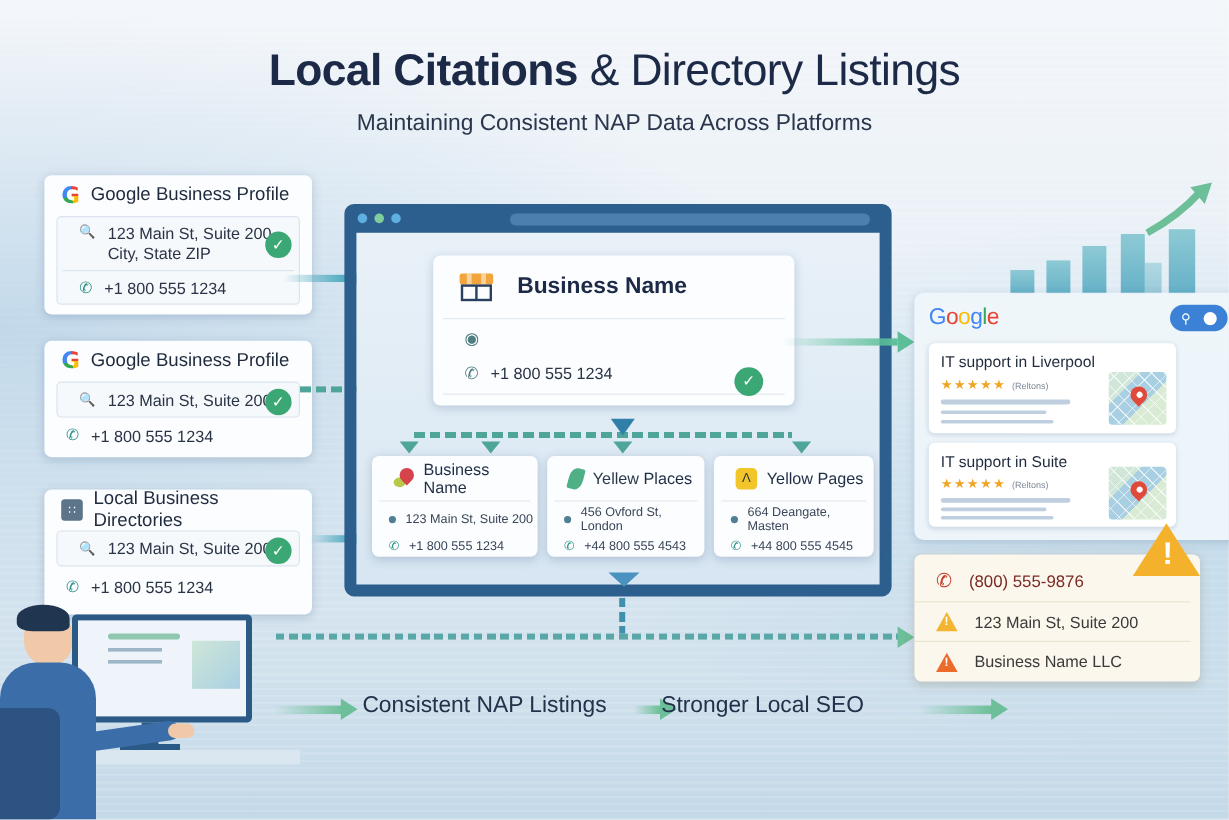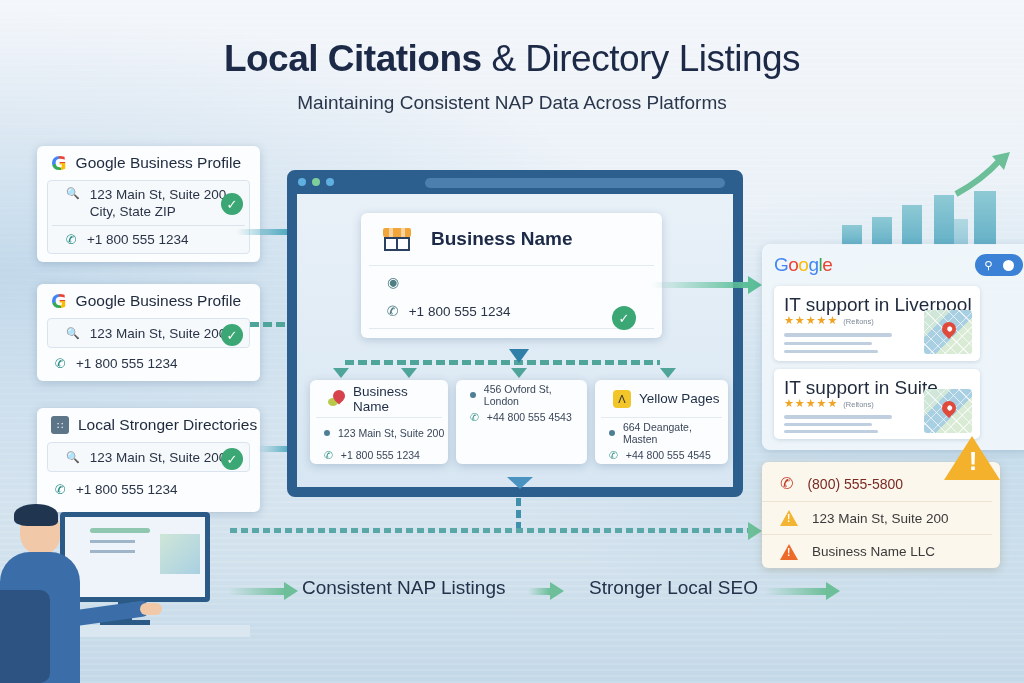--- a/index.html
+++ b/index.html
@@ -34,21 +34,21 @@
 .sub-head{display:flex;align-items:center;gap:8px;height:38px;padding-left:12px;font-size:13.5px;border-bottom:1px solid #e3eaf1;margin:0 6px}
 .sub-row{display:flex;align-items:center;gap:8px;font-size:10.5px;color:#3b4658;padding-left:14px;height:22px}
 .dot{width:6px;height:6px;border-radius:50%;background:#4f7f95;display:inline-block}
 .dash-h{height:5px;background:repeating-linear-gradient(90deg,#4fa59a 0 9px,transparent 9px 13px)}
 .dash-v{width:5px;background:repeating-linear-gradient(180deg,#4fa59a 0 8px,transparent 8px 12px)}
 .tri-down{width:0;height:0;border-left:8px solid transparent;border-right:8px solid transparent;border-top:10px solid #4fa59a}
 .gpanel{left:762px;top:244px;width:271px;height:206px;background:rgba(240,246,251,.92);border-radius:8px;box-shadow:0 2px 8px rgba(60,90,130,.2)}
 .glogo{font-size:19px;font-weight:400;letter-spacing:-.5px}
 .gsearch{width:48px;height:22px;border-radius:11px;background:#3b82d6;display:flex;align-items:center;justify-content:space-around;color:#fff;font-size:11px;padding:0 4px}
 .result{background:#fff;border-radius:5px;box-shadow:0 1px 4px rgba(60,90,130,.2);width:206px;height:75px;left:12px;position:absolute}
-.rtitle{font-size:19px;color:#1f2a3c;position:absolute;left:10px;top:8px}
+.rtitle{font-size:13px;color:#1f2a3c;position:absolute;left:10px;top:8px}
 .stars{position:absolute;left:10px;top:28px;color:#f0a423;font-size:11px;letter-spacing:1px}
 .stars small{color:#7d8898;font-size:7.5px;margin-left:5px;letter-spacing:0}
 .gline{position:absolute;left:10px;height:4px;border-radius:2px;background:#bfcfe0}
 .map{position:absolute;right:8px;top:24px;width:48px;height:44px;border-radius:3px;
  background:linear-gradient(135deg,#cfe6d8 0 30%,#a9d0e2 30% 60%,#d9ead5 60%);overflow:hidden}
 .map:before{content:"";position:absolute;inset:0;background:repeating-linear-gradient(45deg,transparent 0 7px,rgba(255,255,255,.7) 7px 8px),repeating-linear-gradient(-45deg,transparent 0 9px,rgba(255,255,255,.6) 9px 10px)}
 .pin{position:absolute;width:14px;height:14px;background:#e04a3a;border-radius:50% 50% 50% 0;transform:rotate(-45deg);left:18px;top:12px}
 .pin:after{content:"";position:absolute;width:5px;height:5px;border-radius:50%;background:#fff;left:4.5px;top:4.5px}
 .warn-card{left:762px;top:462px;width:238px;height:106px;background:#fcf7ed;border-radius:6px;box-shadow:0 2px 8px rgba(120,100,60,.25)}
 .warn-row{display:flex;align-items:center;gap:14px;height:33px;padding-left:18px;font-size:13.5px;color:#3a3a3a;border-bottom:1px solid #ece3d2;margin:0 8px 0 0}
@@ -128,21 +128,21 @@
     <span>+1 800 555 1234</span>
   </div>
 </div>
 <div class="abs dash-h" style="left:250px;top:322px;width:90px"></div>
 <div class="abs arrowhead" style="left:342px;top:305px;border-left-color:#4aa8bd"></div>
 <div class="abs dash-v" style="left:337px;top:312px;height:54px"></div>
 
 <div class="abs card" style="left:37px;top:408px;width:223px;height:104px">
   <div class="src-title">
     <span style="width:18px;height:18px;background:#5c7589;border-radius:3px;color:#fff;font-size:10px;display:flex;align-items:center;justify-content:center">∷</span>
-    <span>Local Stronger Directories</span>
+    <span>Local Business Directories</span>
   </div>
   <div class="inbox" style="height:30px;position:relative">
     <div class="row" style="height:28px">
       <span class="search-ic">🔍</span>
       <span>123 Main St, Suite 200</span>
     </div>
     <div class="chk abs" style="right:6px;top:5px">✓</div>
   </div>
   <div class="row" style="height:34px">
     <span class="phone-ic">✆</span>
@@ -204,20 +204,24 @@
       <span class="dot"></span>
       <span>123 Main St, Suite 200</span>
     </div>
   <div class="sub-row">
       <span style="color:#2f8f86">✆</span>
       <span>+1 800 555 1234</span>
     </div>
 </div>
 
 <div class="abs card sub-card" style="left:456px;width:131px">
+  <div class="sub-head">
+    <span style="width:12px;height:18px;background:#4fb085;border-radius:50% 10% 50% 10%;display:inline-block;transform:rotate(15deg)"></span>
+    <span><span style="color:#2a3a4a">Yellew</span><span> Places</span></span>
+  </div>
   <div class="sub-row" style="margin-top:4px">
       <span class="dot"></span>
       <span>456 Ovford St, London</span>
     </div>
   <div class="sub-row">
       <span style="color:#2f8f86">✆</span>
       <span>+44 800 555 4543</span>
     </div>
 </div>
 
@@ -269,21 +273,21 @@
     <div class="gline" style="top:61px;width:94px;height:3px"></div>
     <div class="map" style="top:20px">
         <div class="pin"></div>
       </div>
   </div>
 </div>
 
 <div class="abs warn-card">
   <div class="warn-row" style="padding-top:4px;height:40px">
     <span style="color:#c23b2a;font-size:16px">✆</span>
-    <span style="color:#7a2a22;font-size:14px">(800) 555-5800</span>
+    <span style="color:#7a2a22;font-size:14px">(800) 555-9876</span>
   </div>
   <div class="warn-row">
     <span class="tri"></span>
     <span>123 Main St, Suite 200</span>
   </div>
   <div class="warn-row">
     <span class="tri orange"></span>
     <span>Business Name LLC</span>
   </div>
 </div>
@@ -306,15 +310,15 @@
   <div style="position:absolute;left:60px;top:106px;width:90px;height:16px;background:#3b6ea8;border-radius:8px;transform:rotate(-8deg)"></div>
   <div style="position:absolute;left:140px;top:103px;width:22px;height:12px;background:#f1c9a8;border-radius:6px"></div>
   <div style="position:absolute;left:-10px;top:90px;width:60px;height:93px;background:#2a4f7a;border-radius:10px;opacity:.85"></div>
 </div>
 
 <div class="abs grn-arrow" style="left:228px;top:588px;width:58px"></div>
 <div class="abs grn-head" style="left:284px;top:582px"></div>
 <div class="abs footer-txt" style="left:302px;top:577px">Consistent NAP Listings</div>
 <div class="abs grn-arrow" style="left:528px;top:588px;width:22px"></div>
 <div class="abs grn-head" style="left:550px;top:582px"></div>
-<div class="abs footer-txt" style="left:589px;top:577px">Stronger Local SEO</div>
+<div class="abs footer-txt" style="left:551px;top:577px">Stronger Local SEO</div>
 <div class="abs grn-arrow" style="left:765px;top:588px;width:62px"></div>
 <div class="abs grn-head" style="left:826px;top:582px"></div>
 
 </body></html>

